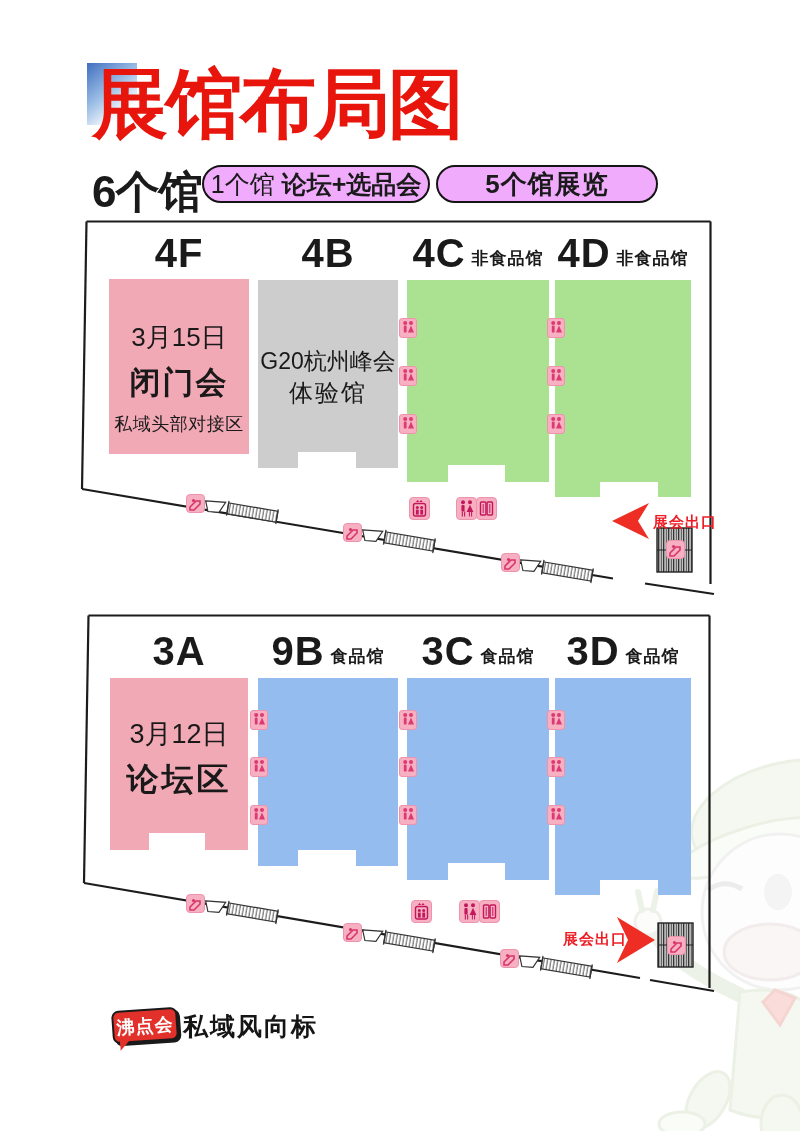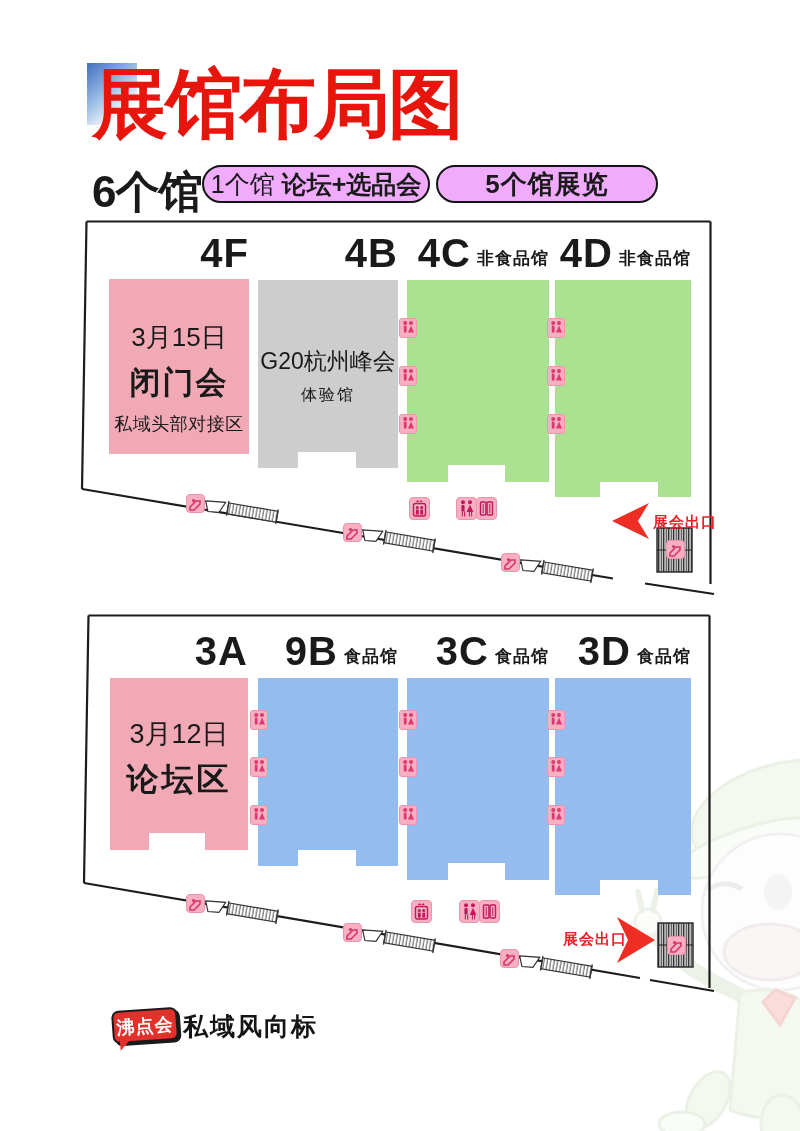--- a/index.html
+++ b/index.html
@@ -15,31 +15,31 @@
   .halls-total{left:92px;top:163px;font-size:44px;font-weight:800;letter-spacing:-1px;}
   .pill{top:165px;height:38px;border:2.5px solid #141414;border-radius:20px;
     display:flex;align-items:center;justify-content:center;background:#f0abfc;box-sizing:border-box;}
   .pill1{left:202px;width:228px;gap:7px;}
   .pill2{left:436px;width:222px;}
   .pill .t-med{font-size:25px;font-weight:500;}
   .pill .t-bold{font-size:25px;font-weight:800;}
   .pill2 .t-bold{font-size:26px;font-weight:700;letter-spacing:1px;}
 
   
-  .hdr{display:flex;align-items:flex-end;justify-content:flex-end;height:40px;}
+  .hdr{display:flex;align-items:flex-end;justify-content:center;height:40px;}
   .hdr .big{font-size:40px;font-weight:700;line-height:1;letter-spacing:1px;}
   .hdr .tag{font-size:17px;font-weight:600;margin-left:6px;margin-bottom:3px;letter-spacing:1px;}
 
   
   .blocktext{display:flex;flex-direction:column;align-items:center;text-align:center;color:#191919;}
   .bt-date{font-size:26px;font-weight:500;}
   .bt-title{font-size:31px;font-weight:600;letter-spacing:2px;margin-top:7px;}
   .bt-sub{font-size:18px;font-weight:500;margin-top:8px;letter-spacing:0.5px;}
   .bt-l1{font-size:23px;font-weight:500;}
-  .bt-l2{font-size:16px;font-weight:500;margin-top:8px;letter-spacing:2px;}
+  .bt-l2{font-size:24px;font-weight:500;letter-spacing:2px;}
   .bt-date3a{font-size:27px;font-weight:500;}
   .bt-title3a{font-size:32px;font-weight:600;letter-spacing:3px;margin-top:6px;}
 
   
   .gate-label{font-size:15px;font-weight:800;color:#ED1C24;letter-spacing:1px;}
 
   
   .icon-box{position:absolute;background:#F7AFC2;border:1px solid #EE93AE;border-radius:4px;
     display:flex;align-items:center;justify-content:center;}
   .mini-wc{width:16px;height:18px;border-radius:3px;}

